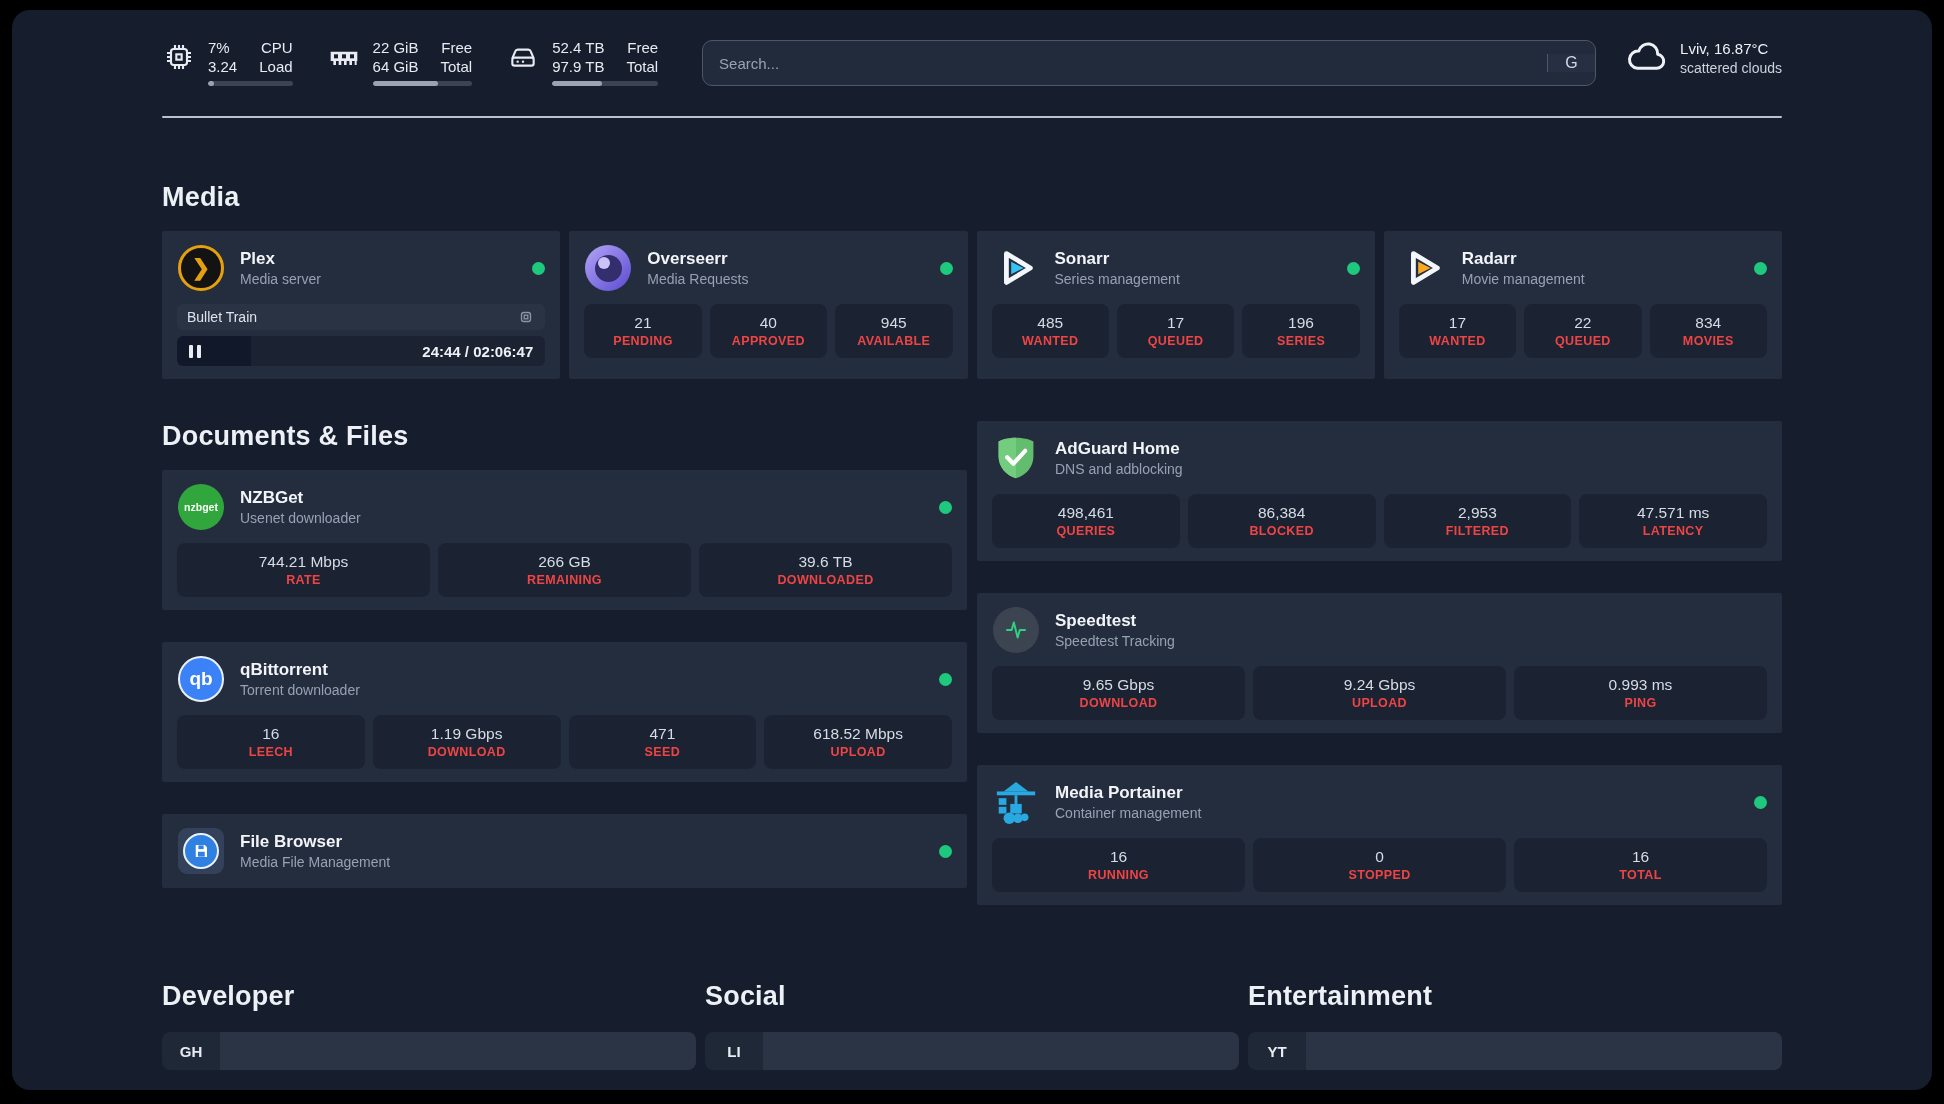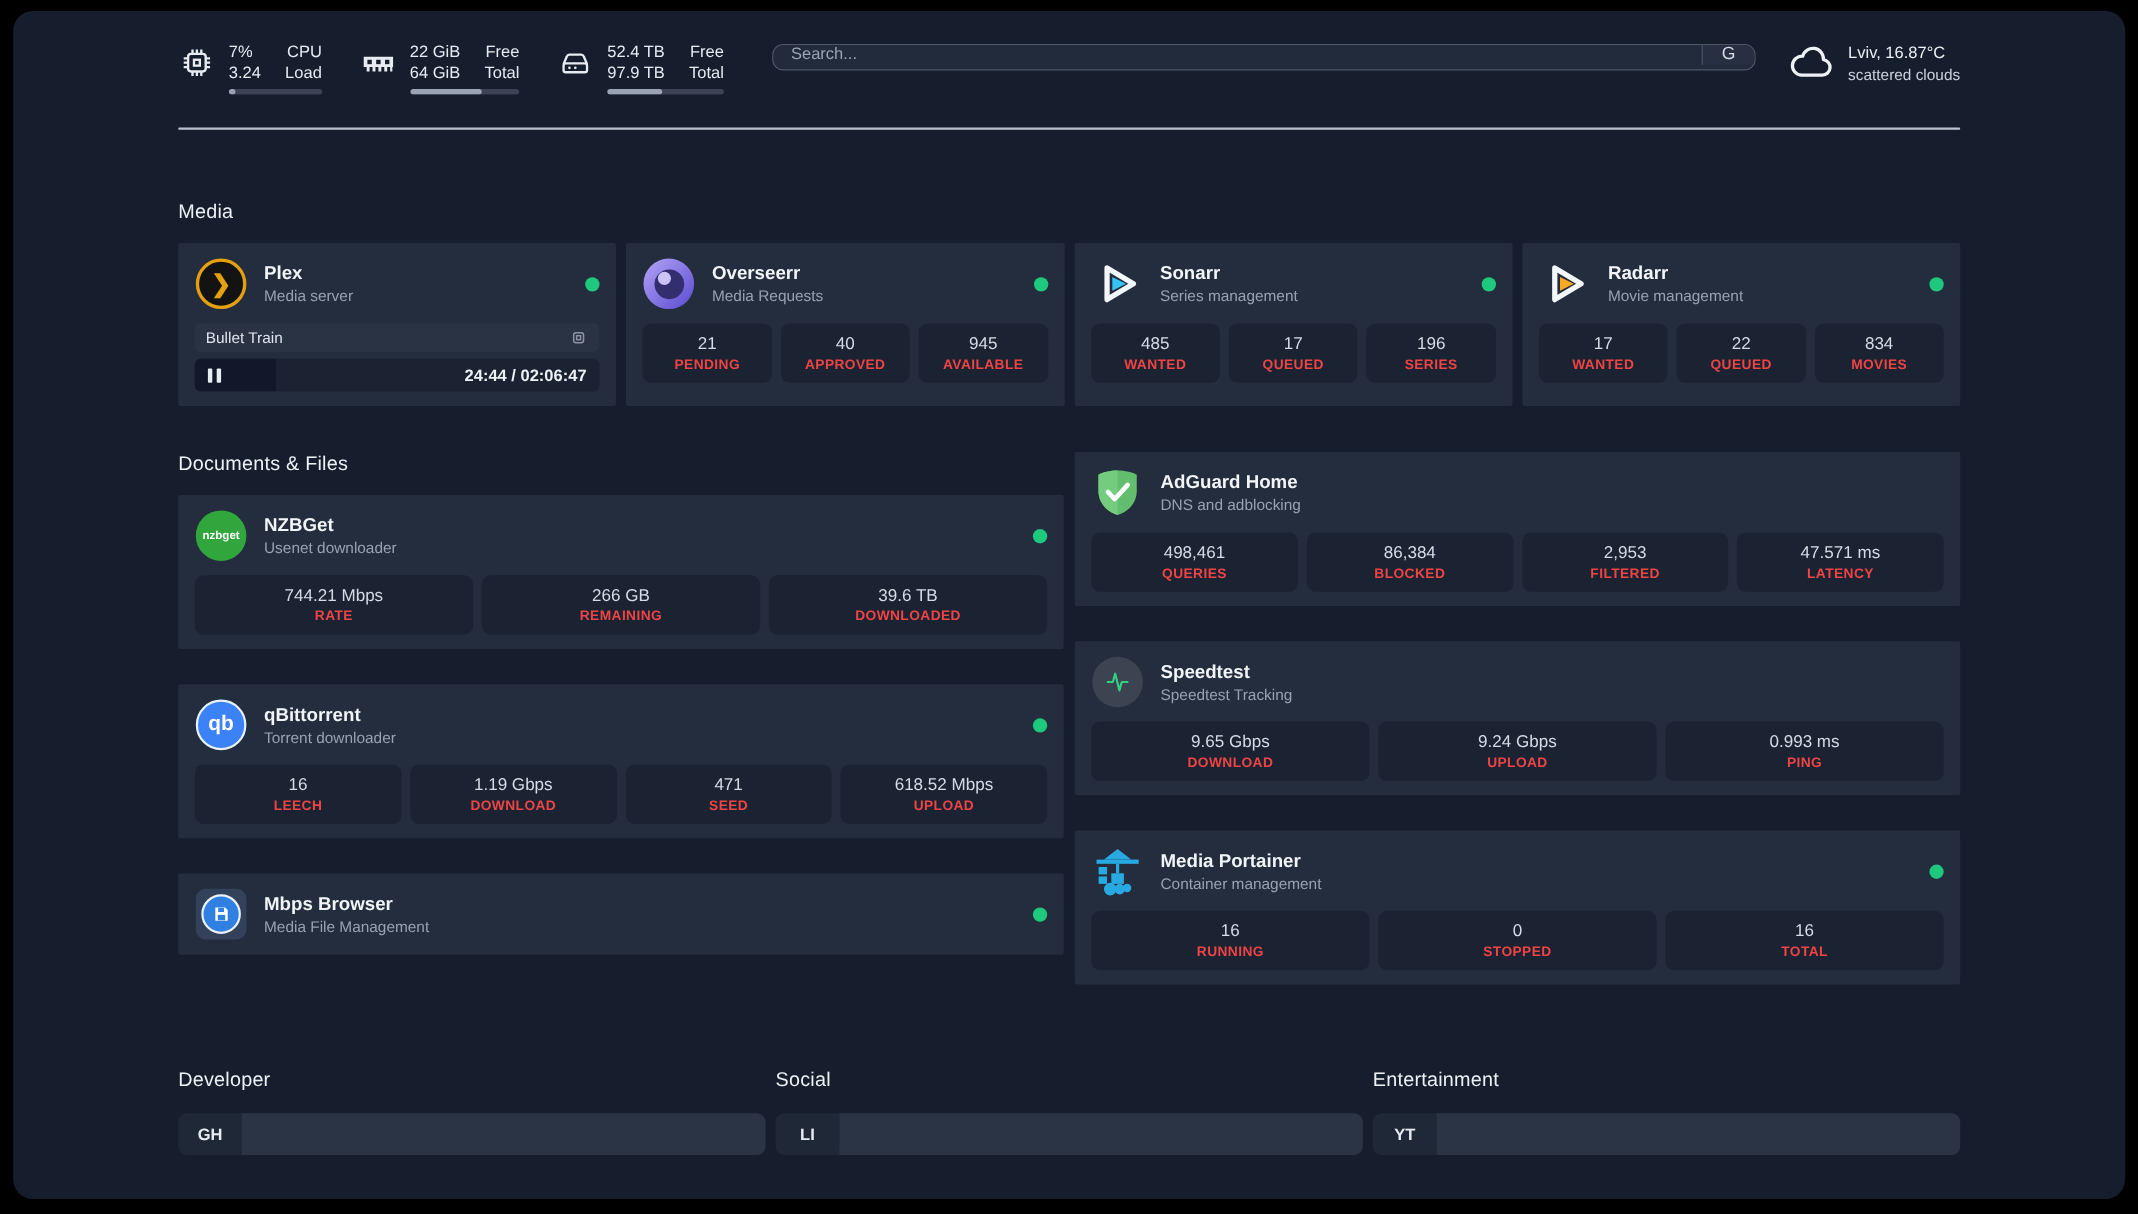--- a/index.html
+++ b/index.html
@@ -11,34 +11,34 @@
   .hstats { display:flex; gap:34px; }
   .hstat { display:flex; gap:12px; align-items:flex-start; }
   .hstat-icon { width:34px; height:34px; display:flex; align-items:center; justify-content:center; margin-top:2px; }
   .hstat-body { display:flex; flex-direction:column; }
   .hstat-cols { display:flex; gap:22px; }
   .hcol { display:flex; flex-direction:column; font-size:15px; line-height:19px; color:#e7ebf2; }
   .hcol.right { text-align:right; }
   .hbar { margin-top:5px; height:5px; border-radius:3px; background:#3b4354; overflow:hidden; }
   .hbar-fill { height:100%; background:#9aa3b3; border-radius:3px; }
 
-  .search { flex:1; margin:2px 30px 0 44px; height:24px; border:1px solid #4d5769; border-radius:10px; background:#222b3c; display:flex; align-items:flex-start; overflow:hidden; }
+  .search { flex:1; margin:2px 30px 0 44px; height:46px; border:1px solid #4d5769; border-radius:10px; background:#222b3c; display:flex; align-items:center; overflow:hidden; }
   .search input { flex:1; background:transparent; border:none; outline:none; color:#dfe4ec; font-size:15px; padding:0 16px; font-family:"Liberation Sans", sans-serif; }
   .search input::placeholder { color:#9aa3b4; }
   .search .gbtn { width:48px; border-left:1px solid #4d5769; background:#263042; color:#d6dbe4; font-size:16px; display:flex; align-items:center; justify-content:center; cursor:pointer; }
 
   .weather { display:flex; gap:12px; align-items:flex-start; margin-top:1px; }
   .weather-lines { display:flex; flex-direction:column; }
   .weather-loc { font-size:15px; color:#eef1f6; line-height:20px; }
   .weather-cond { font-size:14px; color:#ccd3de; line-height:18px; }
 
   .divider { margin-top:30px; height:2px; background:#cdd5e0; opacity:.9; border-radius:1px; }
 
   
-  .sec-title { font-size:18px; color:#edf0f5; font-weight:400; letter-spacing:.2px; }
+  .sec-title { font-size:27px; color:#edf0f5; font-weight:700; letter-spacing:.2px; }
   .media-title { margin-top:64px; }
   .media-grid { margin-top:18px; display:grid; grid-template-columns:repeat(4,1fr); gap:9px; }
 
   .card { background:#242d3e; border-radius:2px; padding:13px 15px; cursor:pointer; }
   .card-head { display:flex; align-items:center; }
   .svc-icon { width:48px; height:48px; flex:0 0 48px; display:flex; align-items:center; justify-content:center; }
   .svc-meta { margin-left:15px; display:flex; flex-direction:column; }
   .svc-name { font-size:17px; font-weight:700; color:#f2f4f8; line-height:22px; }
   .svc-desc { font-size:14px; color:#98a1b3; line-height:18px; }
   .dot { width:13px; height:13px; border-radius:50%; background:#1ec97e; margin-left:auto; }
@@ -383,21 +383,21 @@
                 <span class="icon-fb-circle">
                   <svg width="18" height="18" viewBox="0 0 24 24" fill="#fff">
                     <path d="M5 4h12l3 3v13H5z"></path>
                     <rect x="8.5" y="4.5" width="7" height="5" fill="#2f80e0"></rect>
                     <rect x="8" y="13" width="9" height="6.5" fill="#2f80e0"></rect>
                   </svg>
                 </span>
               </span>
             </span>
             <div class="svc-meta">
-              <span class="svc-name">Mbps Browser</span>
+              <span class="svc-name">File Browser</span>
               <span class="svc-desc">Media File Management</span>
             </div>
             <span class="dot"></span>
           </div>
         </div>
       </div>
     </div>
 
     <div>
       <div class="col-stack">

